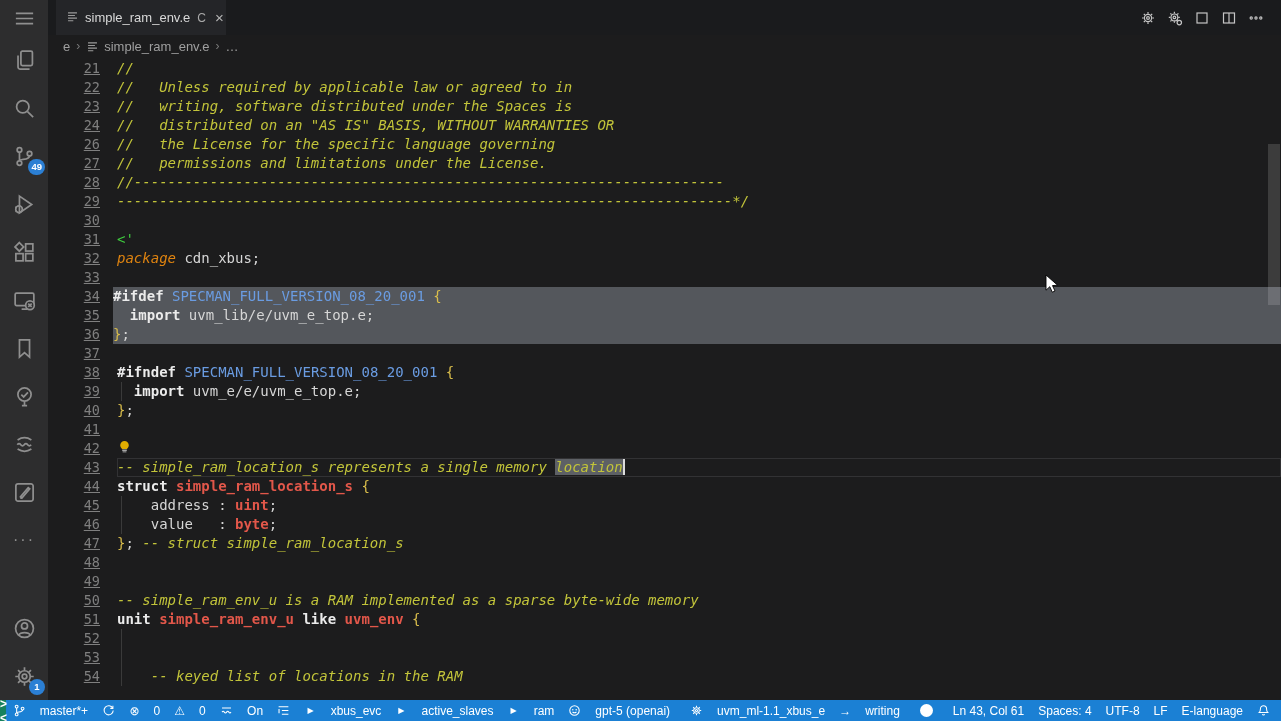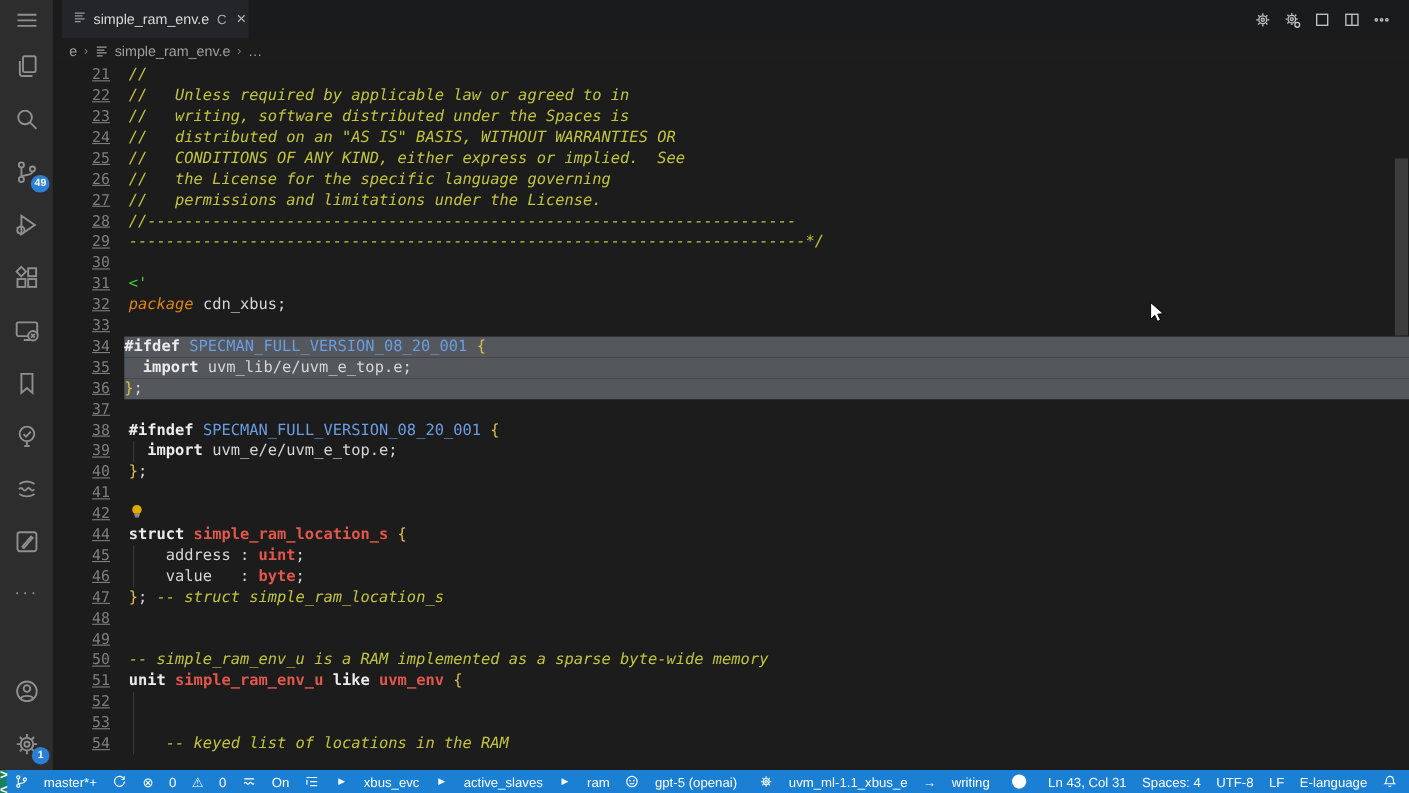--- a/index.html
+++ b/index.html
@@ -254,24 +254,20 @@
       </div>
       <div class="line">
         <span class="ln">23</span>
         <span class="code"><span class="c">//   writing, software distributed under the Spaces is</span></span>
       </div>
       <div class="line">
         <span class="ln">24</span>
         <span class="code"><span class="c">//   distributed on an "AS IS" BASIS, WITHOUT WARRANTIES OR</span></span>
       </div>
       <div class="line">
-        <span class="ln">25</span>
-        <span class="code"><span class="c">//   CONDITIONS OF ANY KIND, either express or implied.  See</span></span>
-      </div>
-      <div class="line">
         <span class="ln">26</span>
         <span class="code"><span class="c">//   the License for the specific language governing</span></span>
       </div>
       <div class="line">
         <span class="ln">27</span>
         <span class="code"><span class="c">//   permissions and limitations under the License.</span></span>
       </div>
       <div class="line">
         <span class="ln">28</span>
         <span class="code"><span class="c">//----------------------------------------------------------------------</span></span>
@@ -329,20 +325,24 @@
         <span class="code"></span>
       </div>
       <div class="line">
         <span class="ln">42</span>
         <span class="code"><span class="bulb"><svg viewBox="0 0 14 16">
               <path d="M7 1a4.3 4.3 0 0 1 4.3 4.3c0 1.9-1.3 2.7-1.8 3.7H4.5C4 8 2.7 7.2 2.7 5.3A4.3 4.3 0 0 1 7 1z" fill="#e0ac00"></path>
               <rect x="4.7" y="9.6" width="4.6" height="1.2" fill="#c9c9c9"></rect>
               <rect x="5.1" y="11.3" width="3.8" height="1.1" fill="#9a9a9a"></rect>
             </svg></span></span>
       </div>
+      <div class="line cur">
+        <span class="ln">43</span>
+        <span class="code"><span class="c">-- simple_ram_location_s represents a single memory </span><span class="c hl">location</span><span class="caret"></span></span>
+      </div>
       <div class="line">
         <span class="ln">44</span>
         <span class="code"><span class="k">struct</span><span class="r"> simple_ram_location_s</span><span class="y"> {</span></span>
       </div>
       <div class="line g1">
         <span class="ln">45</span>
         <span class="code"><span class="w">    address : </span><span class="r">uint</span><span class="w">;</span></span>
       </div>
       <div class="line g1">
         <span class="ln">46</span>
@@ -452,21 +452,21 @@
       <span>uvm_ml-1.1_xbus_e</span>
       <span>→</span>
       <span>writing</span>
     </div>
     <div class="sb-sep-gap"></div>
     <div class="sb-item">
         <span class="sb-circle"></span>
       </div>
     <div class="sb-sep-gap"></div>
     <div class="sb-item">
-        <span>Ln 43, Col 31</span>
+        <span>Ln 43, Col 61</span>
       </div>
     <div class="sb-item">
         <span>Spaces: 4</span>
       </div>
     <div class="sb-item">
         <span>UTF-8</span>
       </div>
     <div class="sb-item">
         <span>LF</span>
       </div>

